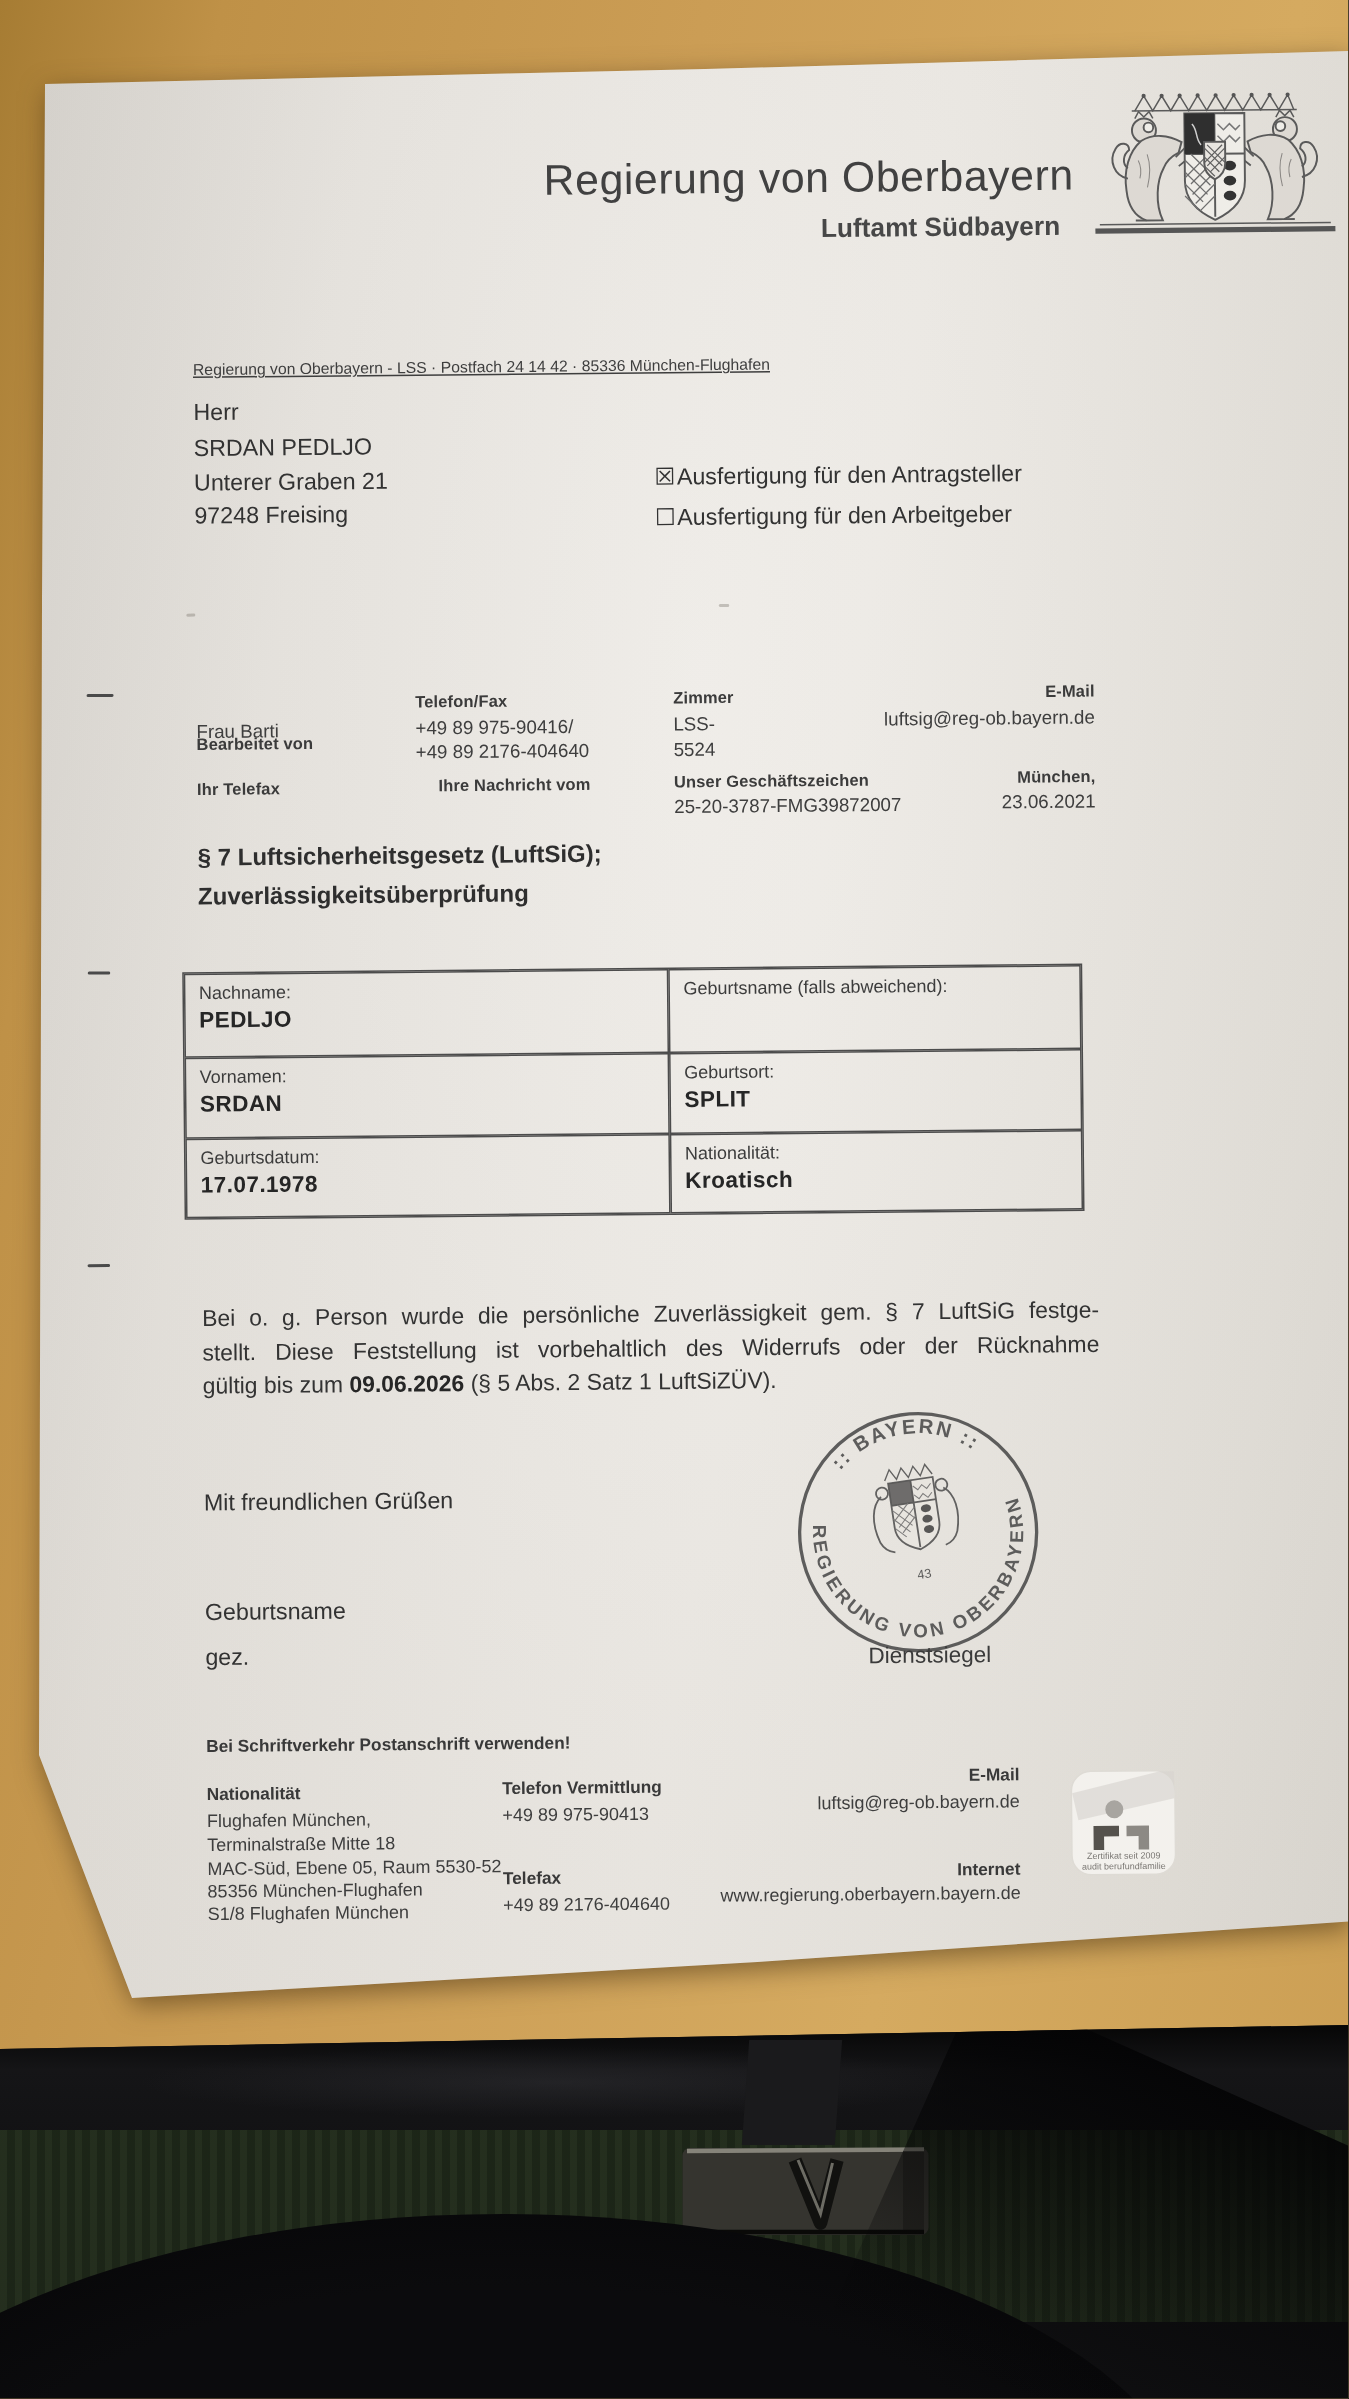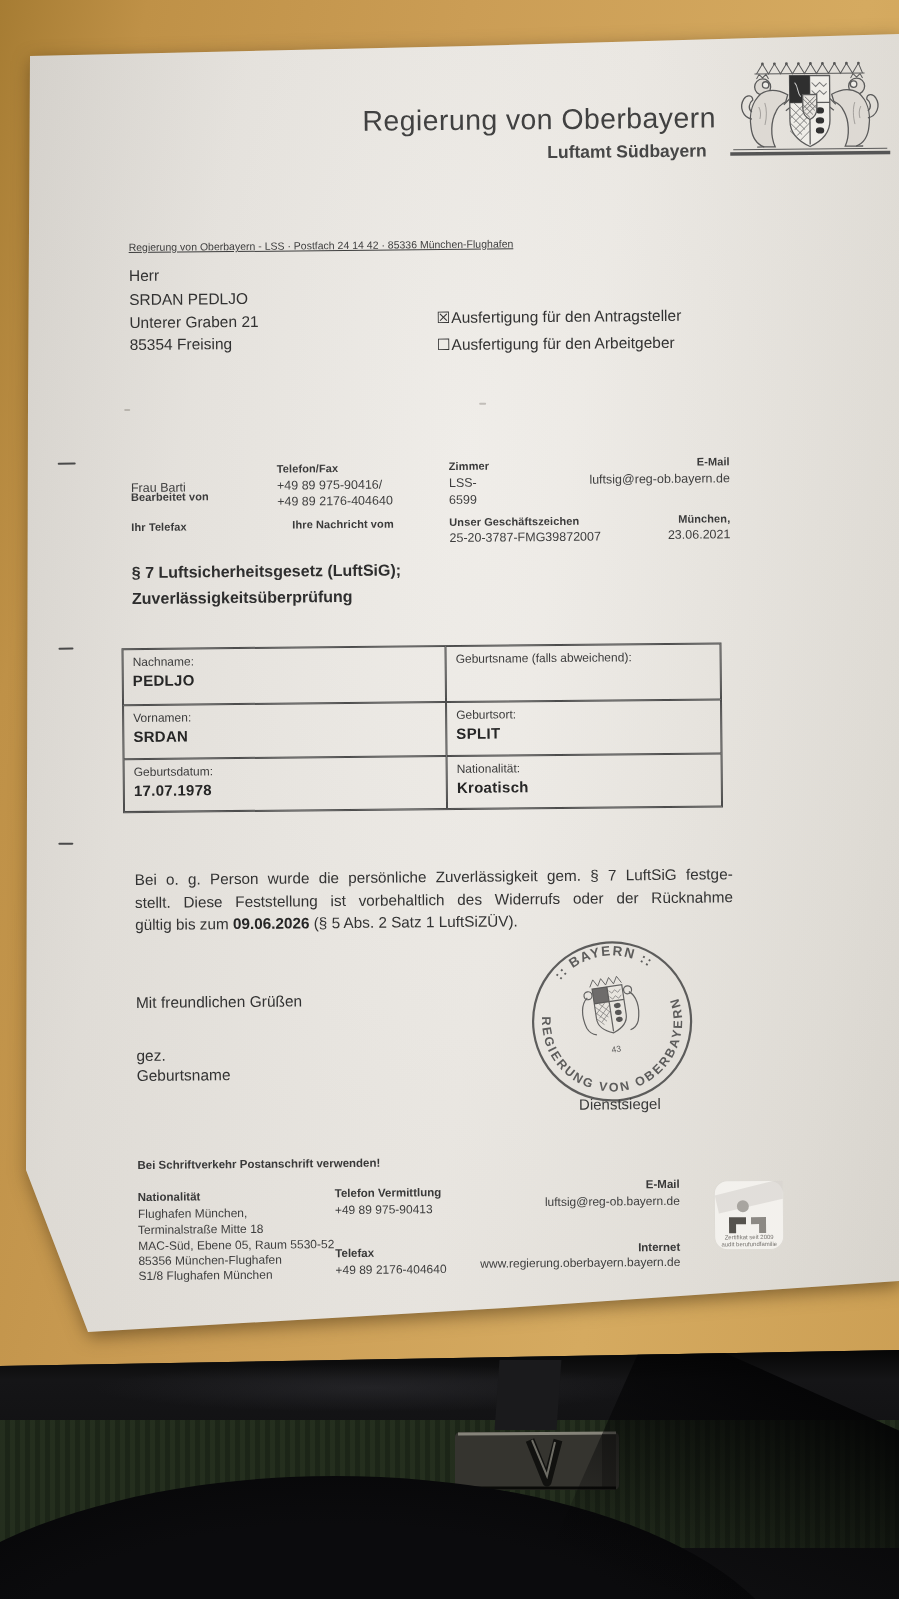--- a/index.html
+++ b/index.html
@@ -106,21 +106,21 @@
             <rect x="3" y="93" width="160" height="3.5" fill="#555" stroke="none"></rect>
             <path d="M6,90.5 H160" stroke-width="1"></path>
           </g>
         </svg>
 
         <div class="abs" style="left:133px;top:238px;font-size:10.5px;color:#3e3e3e;text-decoration:underline">Regierung von Oberbayern - LSS · Postfach 24 14 42 · 85336 München-Flughafen</div>
 
         <div class="abs addr" style="left:133px;top:264px">Herr</div>
         <div class="abs addr" style="left:133px;top:288px">SRDAN PEDLJO</div>
         <div class="abs addr" style="left:133px;top:311px">Unterer Graben 21</div>
-        <div class="abs addr" style="left:133px;top:333px">85354 Freising</div>
+        <div class="abs addr" style="left:133px;top:333px">97248 Freising</div>
 
         <div class="abs cb-row" style="left:440px;top:309px">
           <span class="cb-mark">☒</span><span>Ausfertigung für den Antragsteller</span>
         </div>
         <div class="abs cb-row" style="left:440px;top:336px">
           <span class="cb-mark">☐</span><span>Ausfertigung für den Arbeitgeber</span>
         </div>
 
         <div class="abs smark" style="left:127px;top:406px;width:6px"></div>
         <div class="abs smark" style="left:482px;top:403px;width:7px"></div>
@@ -132,21 +132,21 @@
         <div class="abs val" style="left:133px;top:478px">Frau Barti</div>
         <div class="abs lbl" style="left:133px;top:518px">Ihr Telefax</div>
 
         <div class="abs lbl" style="left:279px;top:461px">Telefon/Fax</div>
         <div class="abs val" style="left:279px;top:477px">+49 89 975-90416/</div>
         <div class="abs val" style="left:279px;top:493px">+49 89 2176-404640</div>
         <div class="abs lbl" style="left:294px;top:517px">Ihre Nachricht vom</div>
 
         <div class="abs lbl" style="left:451px;top:460px">Zimmer</div>
         <div class="abs val" style="left:451px;top:476px">LSS-</div>
-        <div class="abs val" style="left:451px;top:493px">6599</div>
+        <div class="abs val" style="left:451px;top:493px">5524</div>
         <div class="abs lbl" style="left:451px;top:516px">Unser Geschäftszeichen</div>
         <div class="abs val" style="left:451px;top:531px">25-20-3787-FMG39872007</div>
 
         <div class="abs lbl" style="left:520px;top:458px;width:212px;text-align:right">E-Mail</div>
         <div class="abs val" style="left:520px;top:474px;width:212px;text-align:right">luftsig@reg-ob.bayern.de</div>
         <div class="abs lbl" style="left:520px;top:515px;width:212px;text-align:right">München,</div>
         <div class="abs val" style="left:520px;top:530px;width:212px;text-align:right">23.06.2021</div>
 
         <div class="abs" style="left:133px;top:561px;font-size:16px;font-weight:bold;color:#2e2e2e">§ 7 Luftsicherheitsgesetz (LuftSiG);</div>
         <div class="abs" style="left:133px;top:587px;font-size:16px;font-weight:bold;color:#2e2e2e">Zuverlässigkeitsüberprüfung</div>
@@ -178,21 +178,21 @@
           </div>
         </div>
 
         <div class="abs" style="left:133px;top:866px;width:598px">
           <div class="bodyline just">Bei o. g. Person wurde die persönliche Zuverlässigkeit gem. § 7 LuftSiG festge-</div>
           <div class="bodyline just">stellt. Diese Feststellung ist vorbehaltlich des Widerrufs oder der Rücknahme</div>
           <div class="bodyline"><span>gültig bis zum </span><strong style="color:#262626">09.06.2026</strong><span> (§ 5 Abs. 2 Satz 1 LuftSiZÜV).</span></div>
         </div>
 
         <div class="abs addr" style="left:133px;top:991px">Mit freundlichen Grüßen</div>
-        <div class="abs addr" style="left:133px;top:1044px">gez.</div>
+        <div class="abs addr" style="left:133px;top:1094px">gez.</div>
         <div class="abs addr" style="left:133px;top:1064px">Geburtsname</div>
 
         <svg class="abs" style="left:524px;top:938px" width="170" height="170" viewBox="0 0 170 170">
           <g transform="rotate(-8 85 85)" opacity="0.85">
             <circle cx="85" cy="85" r="79" fill="none" stroke="#454545" stroke-width="2.2"></circle>
             <path id="sealTop" d="M 23 62.4 A 66 66 0 0 1 147 62.4" fill="none" stroke="none"></path>
             <path id="sealBottom" d="M 24.4 50 A 70 70 0 1 0 145.6 50" fill="none" stroke="none"></path>
             <text font-size="13.5" font-weight="bold" fill="#454545" letter-spacing="1.5"><textPath href="#sealTop" startOffset="50%" text-anchor="middle">:: BAYERN ::</textPath></text>
             <text font-size="12.5" font-weight="bold" fill="#454545" letter-spacing="2.2"><textPath href="#sealBottom" startOffset="50%" text-anchor="middle">REGIERUNG VON OBERBAYERN</textPath></text>
             <g stroke="#4a4a4a" stroke-width="1.2" fill="none">

